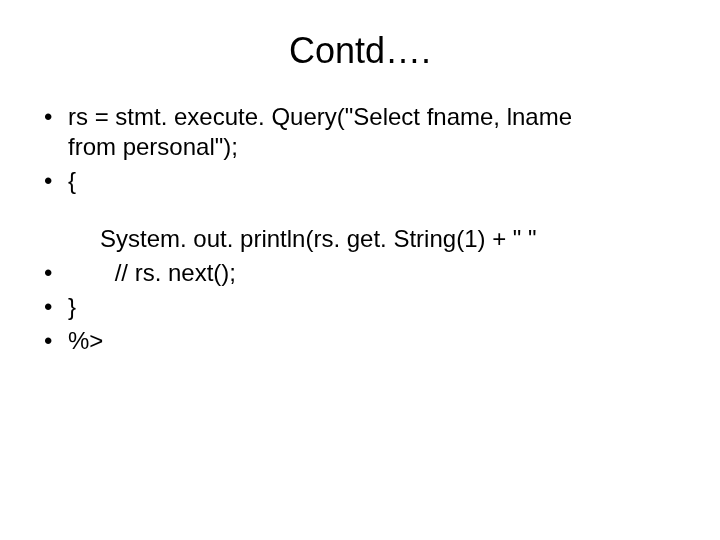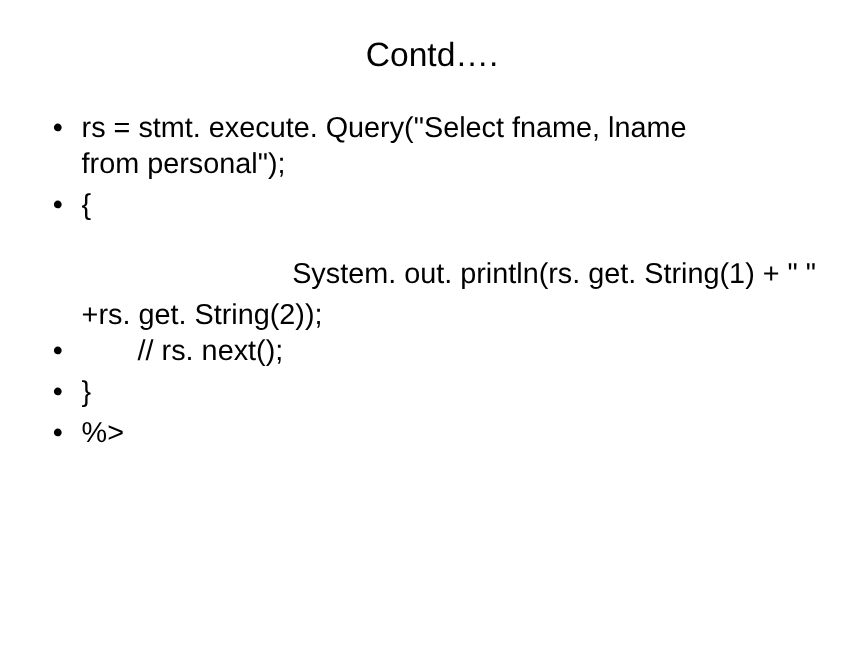--- a/index.html
+++ b/index.html
@@ -1,24 +1,24 @@
 <!DOCTYPE html>
 <html><head>
 <meta charset="utf-8">
 <style>
   * { margin: 0; padding: 0; box-sizing: border-box; }
   html, body { width: 720px; height: 540px; background: #fff; font-family: Arial, Helvetica, sans-serif; color: #000; }
   .slide { width: 720px; height: 540px; position: relative; padding: 20px 40px 40px 40px; }
-  .title { font-size: 28px; text-align: center; margin-top: 10px; margin-bottom: 30px; font-weight: normal; }
+  .title { font-size: 36px; text-align: center; margin-top: 10px; margin-bottom: 30px; font-weight: normal; }
   .body { font-size: 24px; line-height: 1.25; }
   ul.bullets { list-style: none; padding-left: 0; }
   ul.bullets > li { position: relative; padding-left: 28px; margin-bottom: 4px; }
   ul.bullets > li::before { content: "•"; position: absolute; left: 4px; top: 0; }
   .gap { height: 24px; }
-  .indent-block { padding-left: 60px; margin-bottom: 4px; text-align: right; }
+  .indent-block { padding-left: 60px; margin-bottom: 4px; }
   .hang { padding-left: 28px; }
 </style>
 </head>
 <body>
 
 <div class="slide">
   <h1 class="title">Contd….</h1>
 
   <div class="body">
     <ul class="bullets">
@@ -29,23 +29,20 @@
       <li>
         <span>{</span>
       </li>
     </ul>
 
     <div class="gap"></div>
 
     <div class="indent-block">
       <span>System. out. println(rs. get. String(1) + " "</span>
     </div>
-    <div class="hang">
-      <span>+rs. get. String(2));</span>
-    </div>
 
     <ul class="bullets">
       <li>
         <span style="white-space: pre; margin-top: 10px;">       // rs. next();</span>
       </li>
       <li>
         <span>}</span>
       </li>
       <li>
         <span>%&gt;</span>

